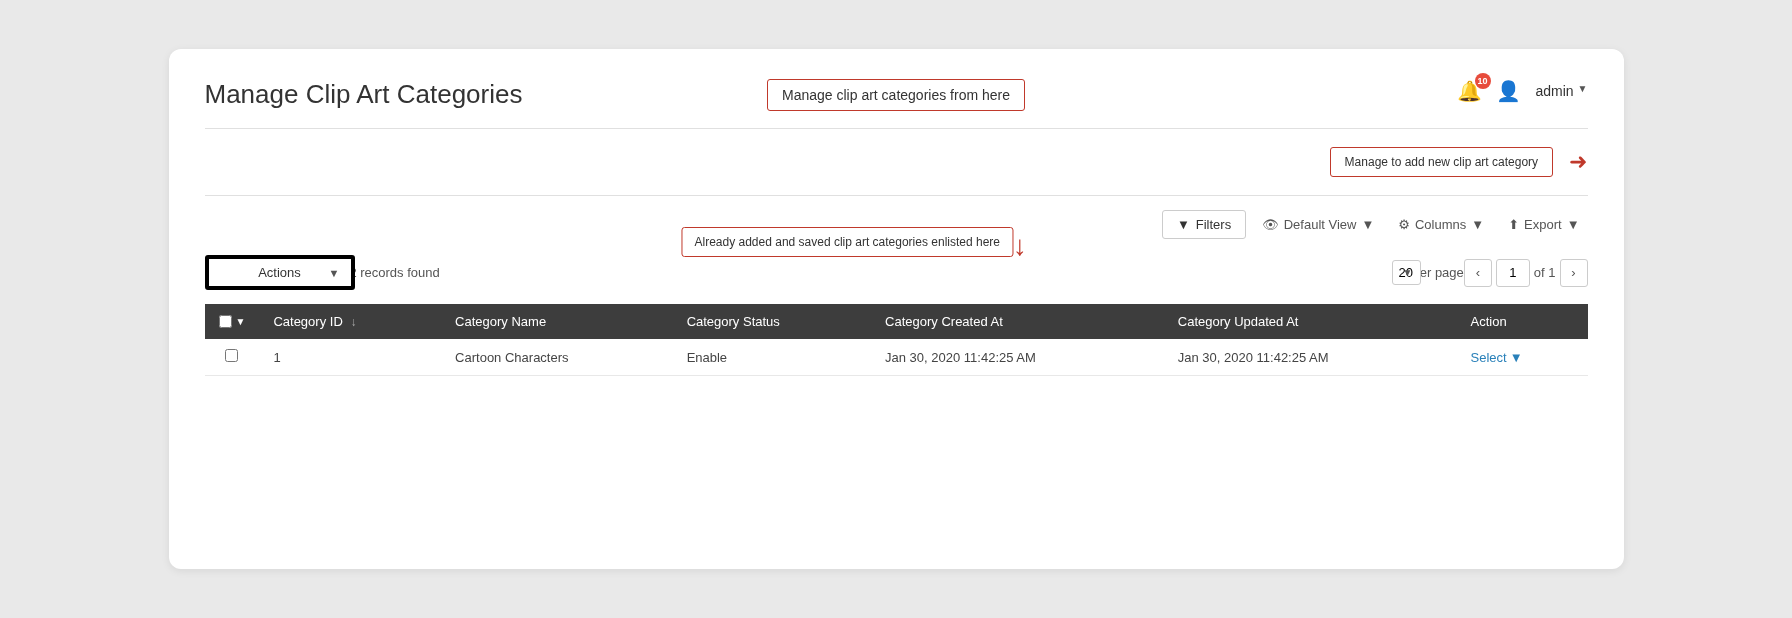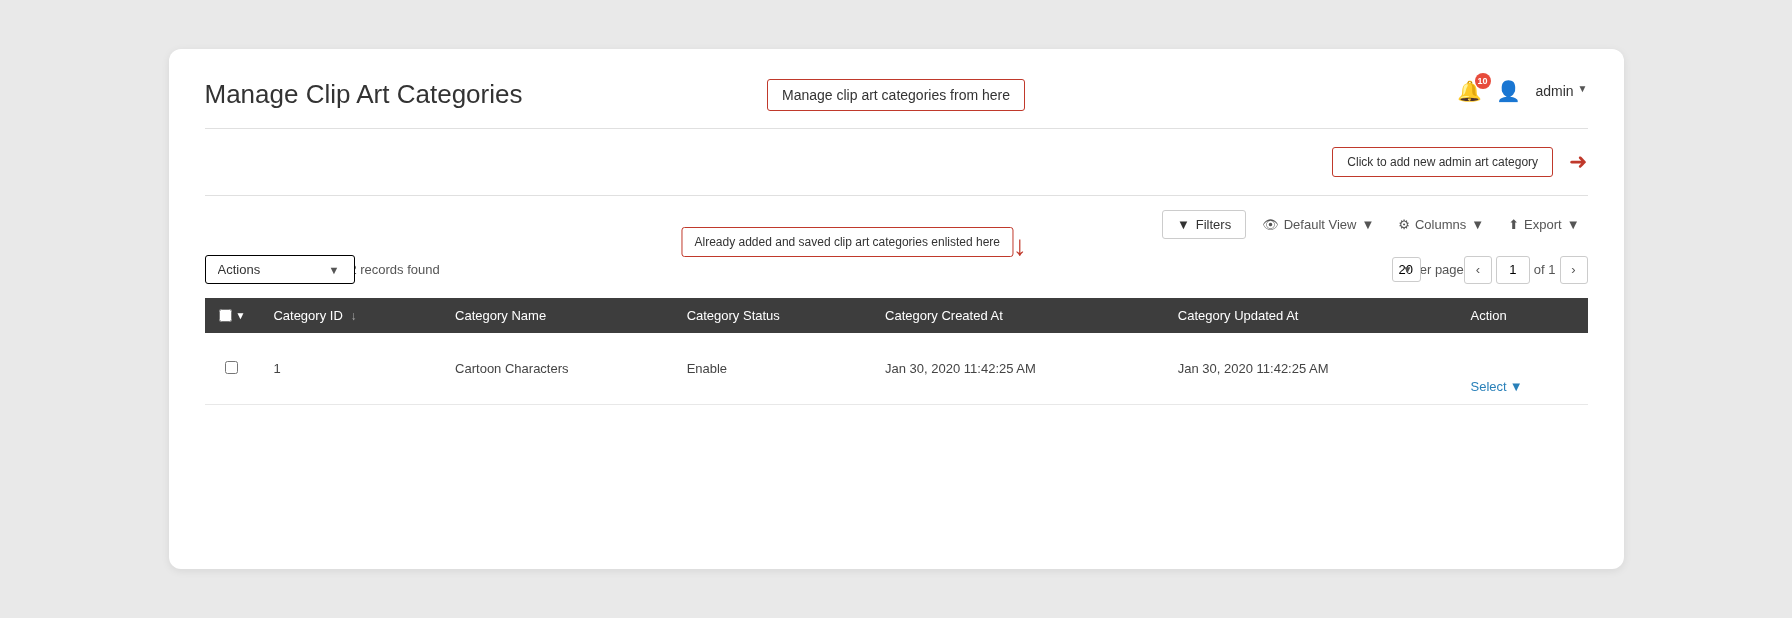--- a/index.html
+++ b/index.html
@@ -173,30 +173,31 @@
       justify-content: space-between;
       padding: 8px 0 10px;
       position: relative;
     }
     .action-left {
       display: flex;
       align-items: center;
       gap: 10px;
     }
     .actions-select {
-      border: 1px solid #000000;
+      border: 4px solid #000000;
       border-radius: 3px;
       padding: 6px 12px;
       font-size: 13px;
       background: #fff;
       color: #333;
       appearance: none;
       -webkit-appearance: none;
       cursor: pointer;
       min-width: 150px;
+      text-align: center;
     }
     .actions-caret {
       margin-left: -26px;
       pointer-events: none;
       color: #555;
       font-size: 11px;
     }
     .records-found {
       font-size: 13px;
       color: #555;
@@ -315,21 +316,20 @@
     }
     .select-action {
       color: #2980b9;
       background: none;
       border: none;
       cursor: pointer;
       font-size: 13px;
       display: flex;
       align-items: flex-end;
       gap: 3px;
-      margin-top: 36px;
     }
     .th-checkbox {
       display: flex;
       align-items: center;
       justify-content: center;
       gap: 4px;
     }
     .th-caret { font-size: 10px; }
     .sort-arrow { color: #aaa; font-size: 12px; margin-left: 4px; }
   </style>
@@ -354,21 +354,21 @@
       <span class="admin-label">
         <span>admin</span>
         <span class="admin-caret">▼</span>
       </span>
     </div>
   </div>
 
   <div class="toolbar-row">
     <div class="add-btn-wrap">
       <div class="tooltip-box">
-        <span>Click to add new admin art category</span>
+        <span>Manage to add new clip art category</span>
       </div>
       <span class="arrow-right">➜</span>
     </div>
   </div>
 
   <div class="controls-row">
     <button class="filter-btn">
       <span class="filter-icon">▼</span>
       <span>Filters</span>
     </button>

